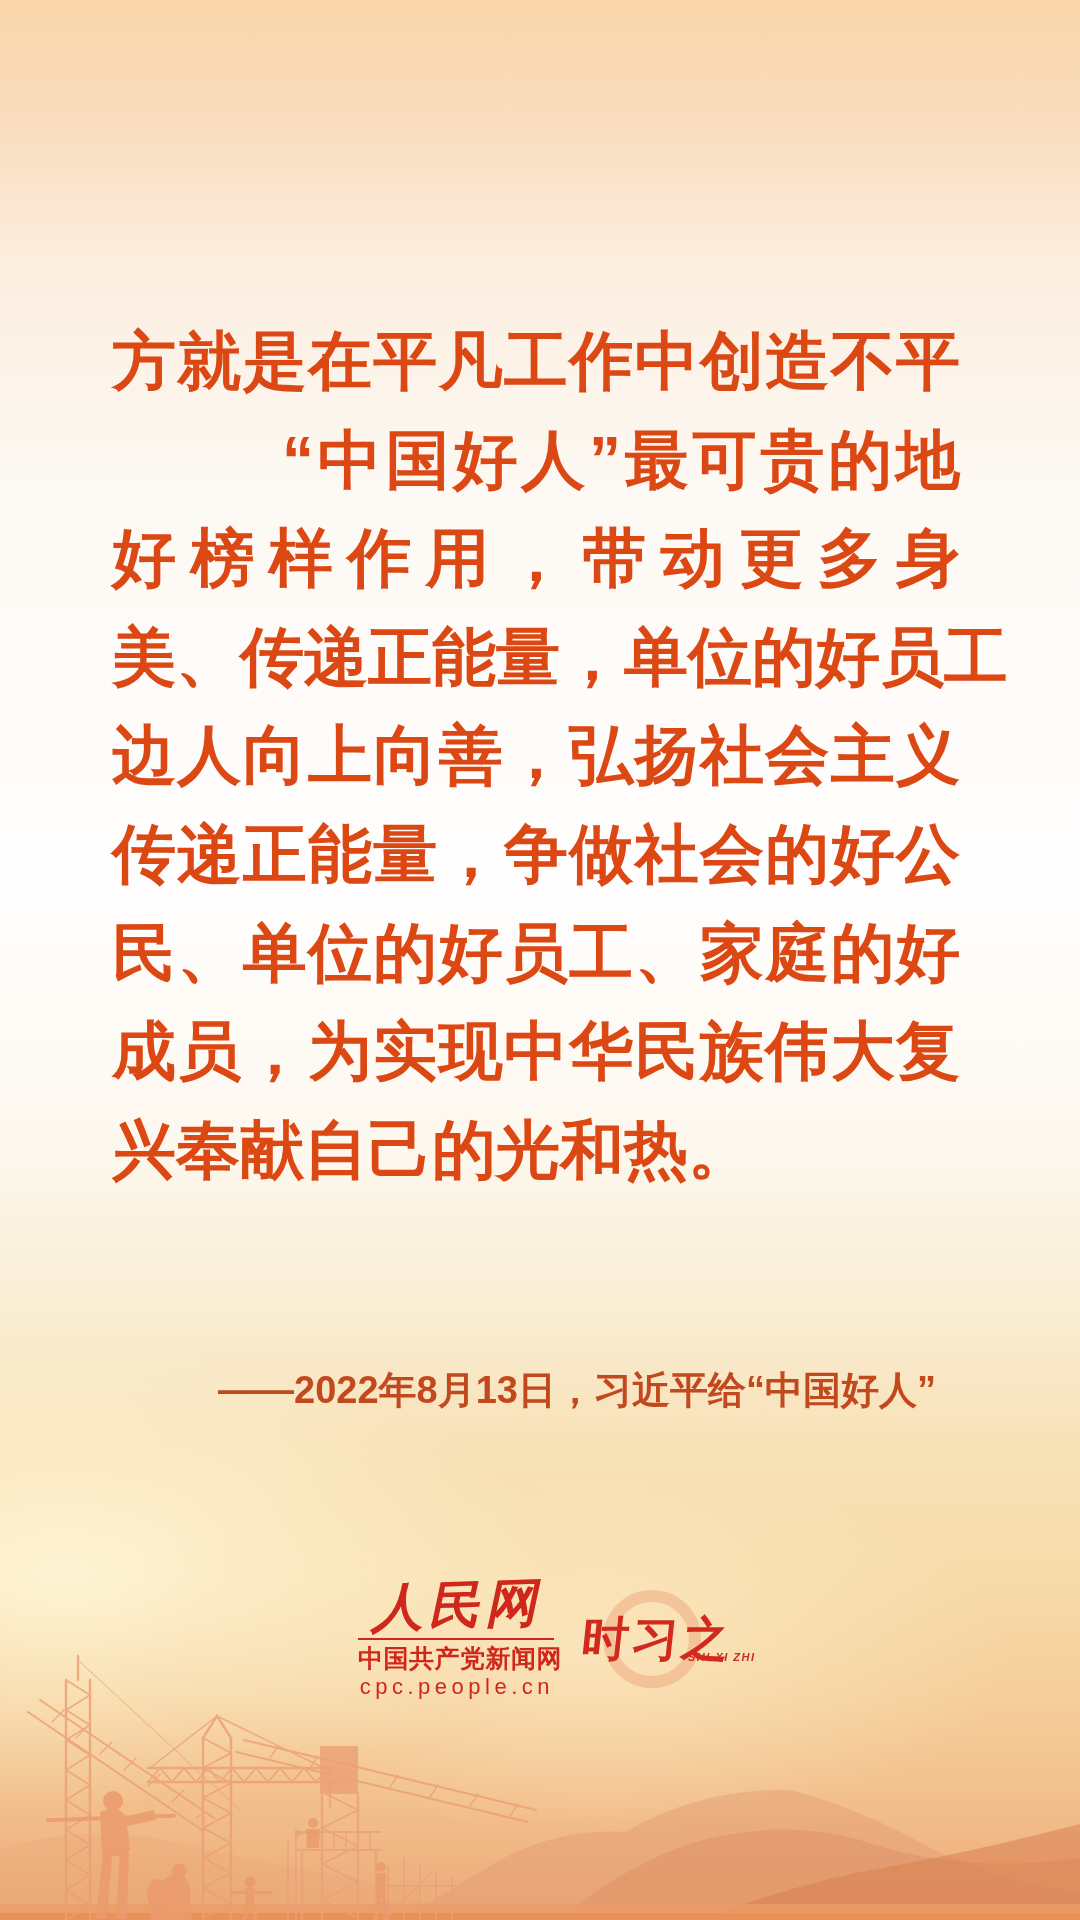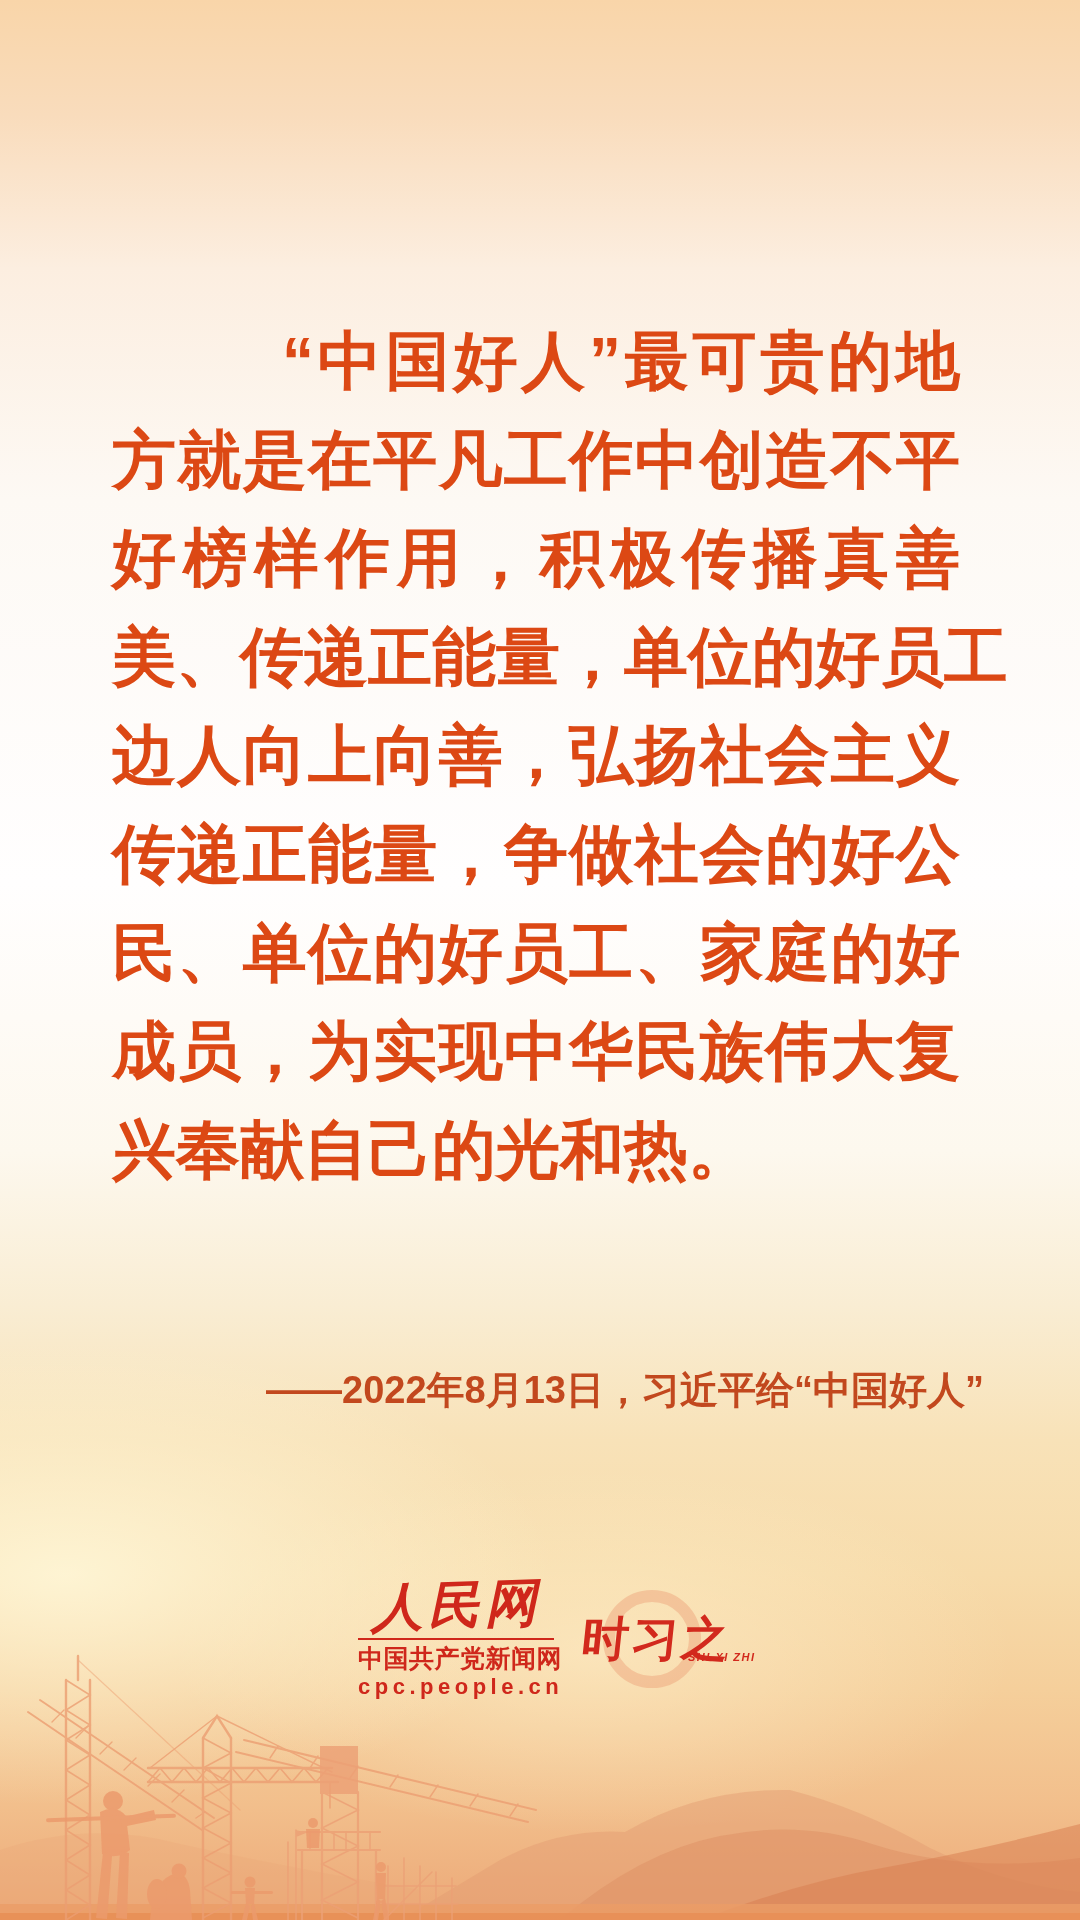--- a/index.html
+++ b/index.html
@@ -40,21 +40,21 @@
     text-align: justify; text-align-last: justify;
     text-justify: inter-character;
     white-space: nowrap;
   }
   .quote-line.first { text-indent: 170px; }
   .quote-line.last  { text-align: left; text-align-last: left; }
 
   
   .attribution {
     position: absolute; left: 140px; top: 1366px; width: 820px;
-    color: #c2481e; font-size: 38px; font-weight: 700; line-height: 49px; margin-left: 48px;
+    color: #c2481e; font-size: 38px; font-weight: 700; line-height: 49px;
   }
   .attribution .line1 { text-indent: 78px; white-space: nowrap; }
 
   
   .pd-logo {
     position: absolute; left: 358px; top: 1574px; width: 196px;
     color: #cf271b; text-align: center;
   }
   .pd-script {
     font-family: "DejaVu Serif", "Liberation Serif", serif;
@@ -62,22 +62,22 @@
     font-size: 52px; line-height: 62px; letter-spacing: 5px;
     transform: rotate(-2deg); display: block; white-space: nowrap;
   }
   .pd-underline { border-top: 2.5px solid #cf271b; margin: 2px 0 5px 0; }
   .pd-name {
     font-size: 25px; font-weight: 700; letter-spacing: 0.5px; white-space: nowrap;
     line-height: 26px;
     text-align: right;
   }
   .pd-url {
-    font-size: 22px; font-weight: 700; letter-spacing: 4.5px; white-space: nowrap;
-    line-height: 24px; margin-top: 4px;
+    font-size: 22px; font-weight: 400; letter-spacing: 4.5px; white-space: nowrap;
+    line-height: 24px; margin-top: 4px; text-align: right;
   }
 
   
   .sxz-logo { position: absolute; left: 580px; top: 1588px; width: 170px; height: 125px; }
   .sxz-ring {
     position: absolute; left: 23px; top: 2px; width: 98px; height: 98px;
     border: 12px solid rgba(233,146,108,0.38); border-radius: 50%;
     filter: blur(0.7px);
   }
   .sxz-text {
@@ -172,23 +172,23 @@
       <path d="M306,449 L320,449 L319,468 L307,468 Z"></path>
 
       <circle cx="381" cy="487" r="5"></circle>
       <path d="M376,493 L386,493 L385,519 L377,519 Z"></path>
       <path d="M377,518 L373,540 L378,540 L381,521 Z"></path>
       <path d="M385,518 L389,540 L384,540 L381,521 Z"></path>
     </g>
   </svg>
 
   <div class="quote">
+    <div class="quote-line">方就是在平凡工作中创造不平</div>
     <div class="quote-line first">“中国好人”最可贵的地</div>
-    <div class="quote-line">方就是在平凡工作中创造不平</div>
-    <div class="quote-line">好榜样作用，积极传播真善</div>
+    <div class="quote-line">好榜样作用，带动更多身</div>
     <div class="quote-line">美、传递正能量，单位的好员工</div>
     <div class="quote-line">边人向上向善，弘扬社会主义</div>
     <div class="quote-line">传递正能量，争做社会的好公</div>
     <div class="quote-line">民、单位的好员工、家庭的好</div>
     <div class="quote-line">成员，为实现中华民族伟大复</div>
     <div class="quote-line last">兴奉献自己的光和热。</div>
   </div>
 
   <div class="attribution">
     <div class="line1">——2022年8月13日，习近平给“中国好人”</div>

